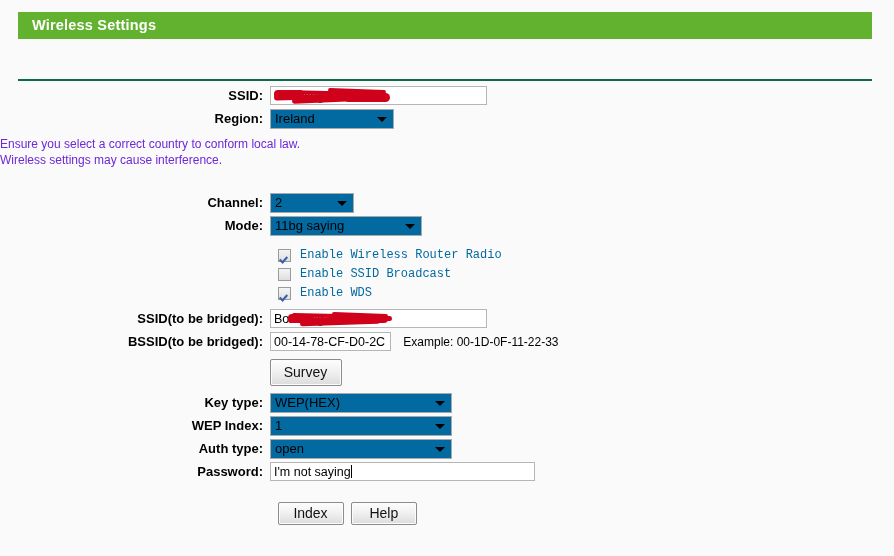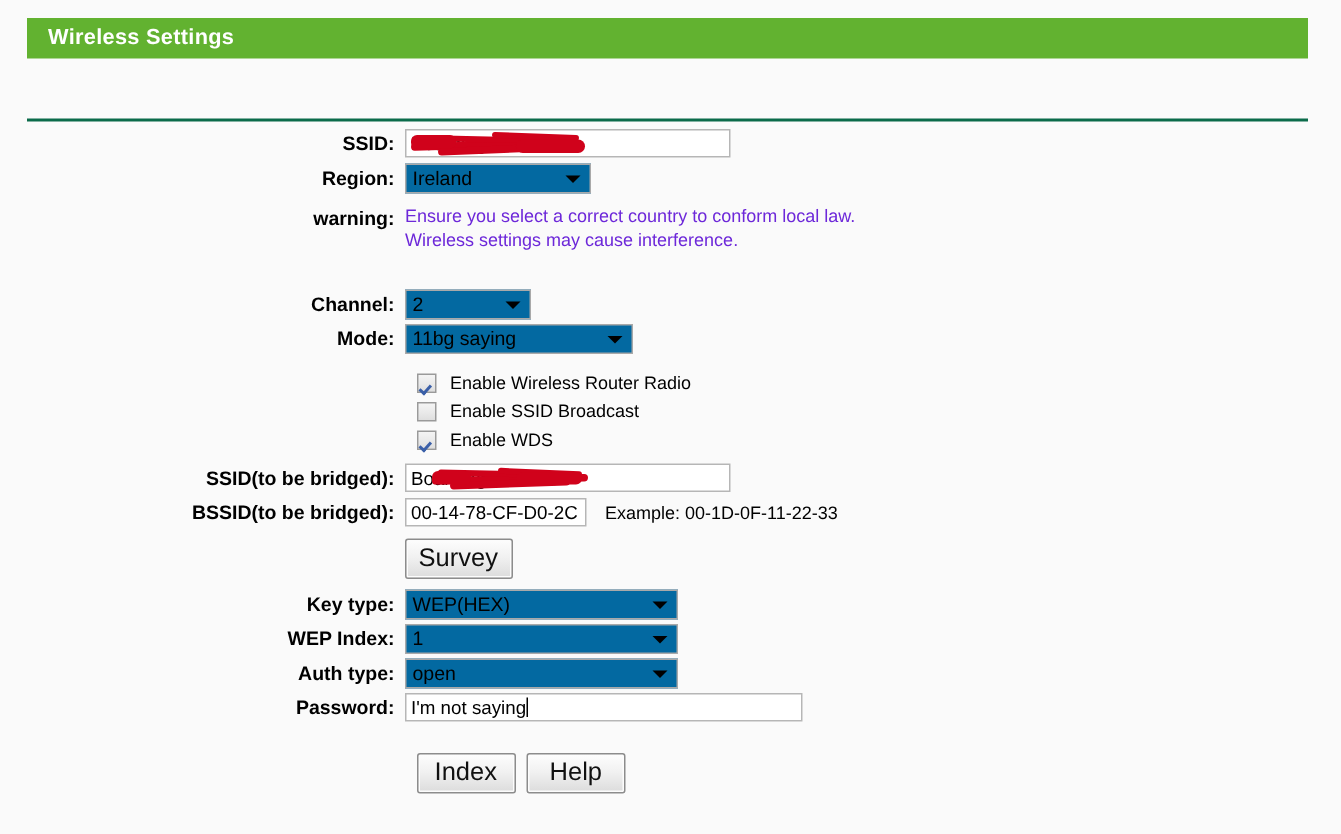--- a/index.html
+++ b/index.html
@@ -187,32 +187,33 @@
     left: 2px;
     top: 5px;
     width: 3px;
     height: 6px;
     border: solid #3a5fa8;
     border-width: 0 2px 2px 0;
     transform: rotate(42deg);
   }
   .check-label {
     font-size: 12px;
-    color: #000000;
-    white-space: nowrap;
+    color: #0369a1;
+    white-space: nowrap;
+    font-family: Liberation Mono, monospace;
   }
 
   
   .btn {
     display: inline-block;
     border: 1px solid #8c8c8c;
     border-radius: 2px;
     background: linear-gradient(to bottom, #fdfdfd 0%, #f1f1f1 46%, #dcdcdc 100%);
     font-family: "Liberation Sans", sans-serif;
-    font-size: 17px;
+    font-size: 14px;
     color: #111;
     text-align: center;
     padding: 2px 1px 3px 0;
     cursor: pointer;
     box-shadow: inset 0 0 0 1px #fcfcfc;
     box-sizing: border-box;
   }
   .btn-survey { width: 72px; }
   .btn-save   { width: 66px; }
   .btn-help   { width: 66px; }
@@ -273,21 +274,20 @@
         <span class="select sel-region">
           <span>Ireland</span>
           <span class="arrow"></span>
         </span>
       </div>
     </div>
 
     <div class="spacer-xs"></div>
 
     <div class="row">
-      <div class="label">warning:</div>
       <div class="field warning-text">
         <div>Ensure you select a correct country to conform local law.</div>
         <div>Wireless settings may cause interference.</div>
       </div>
     </div>
 
     <div class="spacer-md"></div>
 
     <div class="row">
       <div class="label">Channel:</div>

